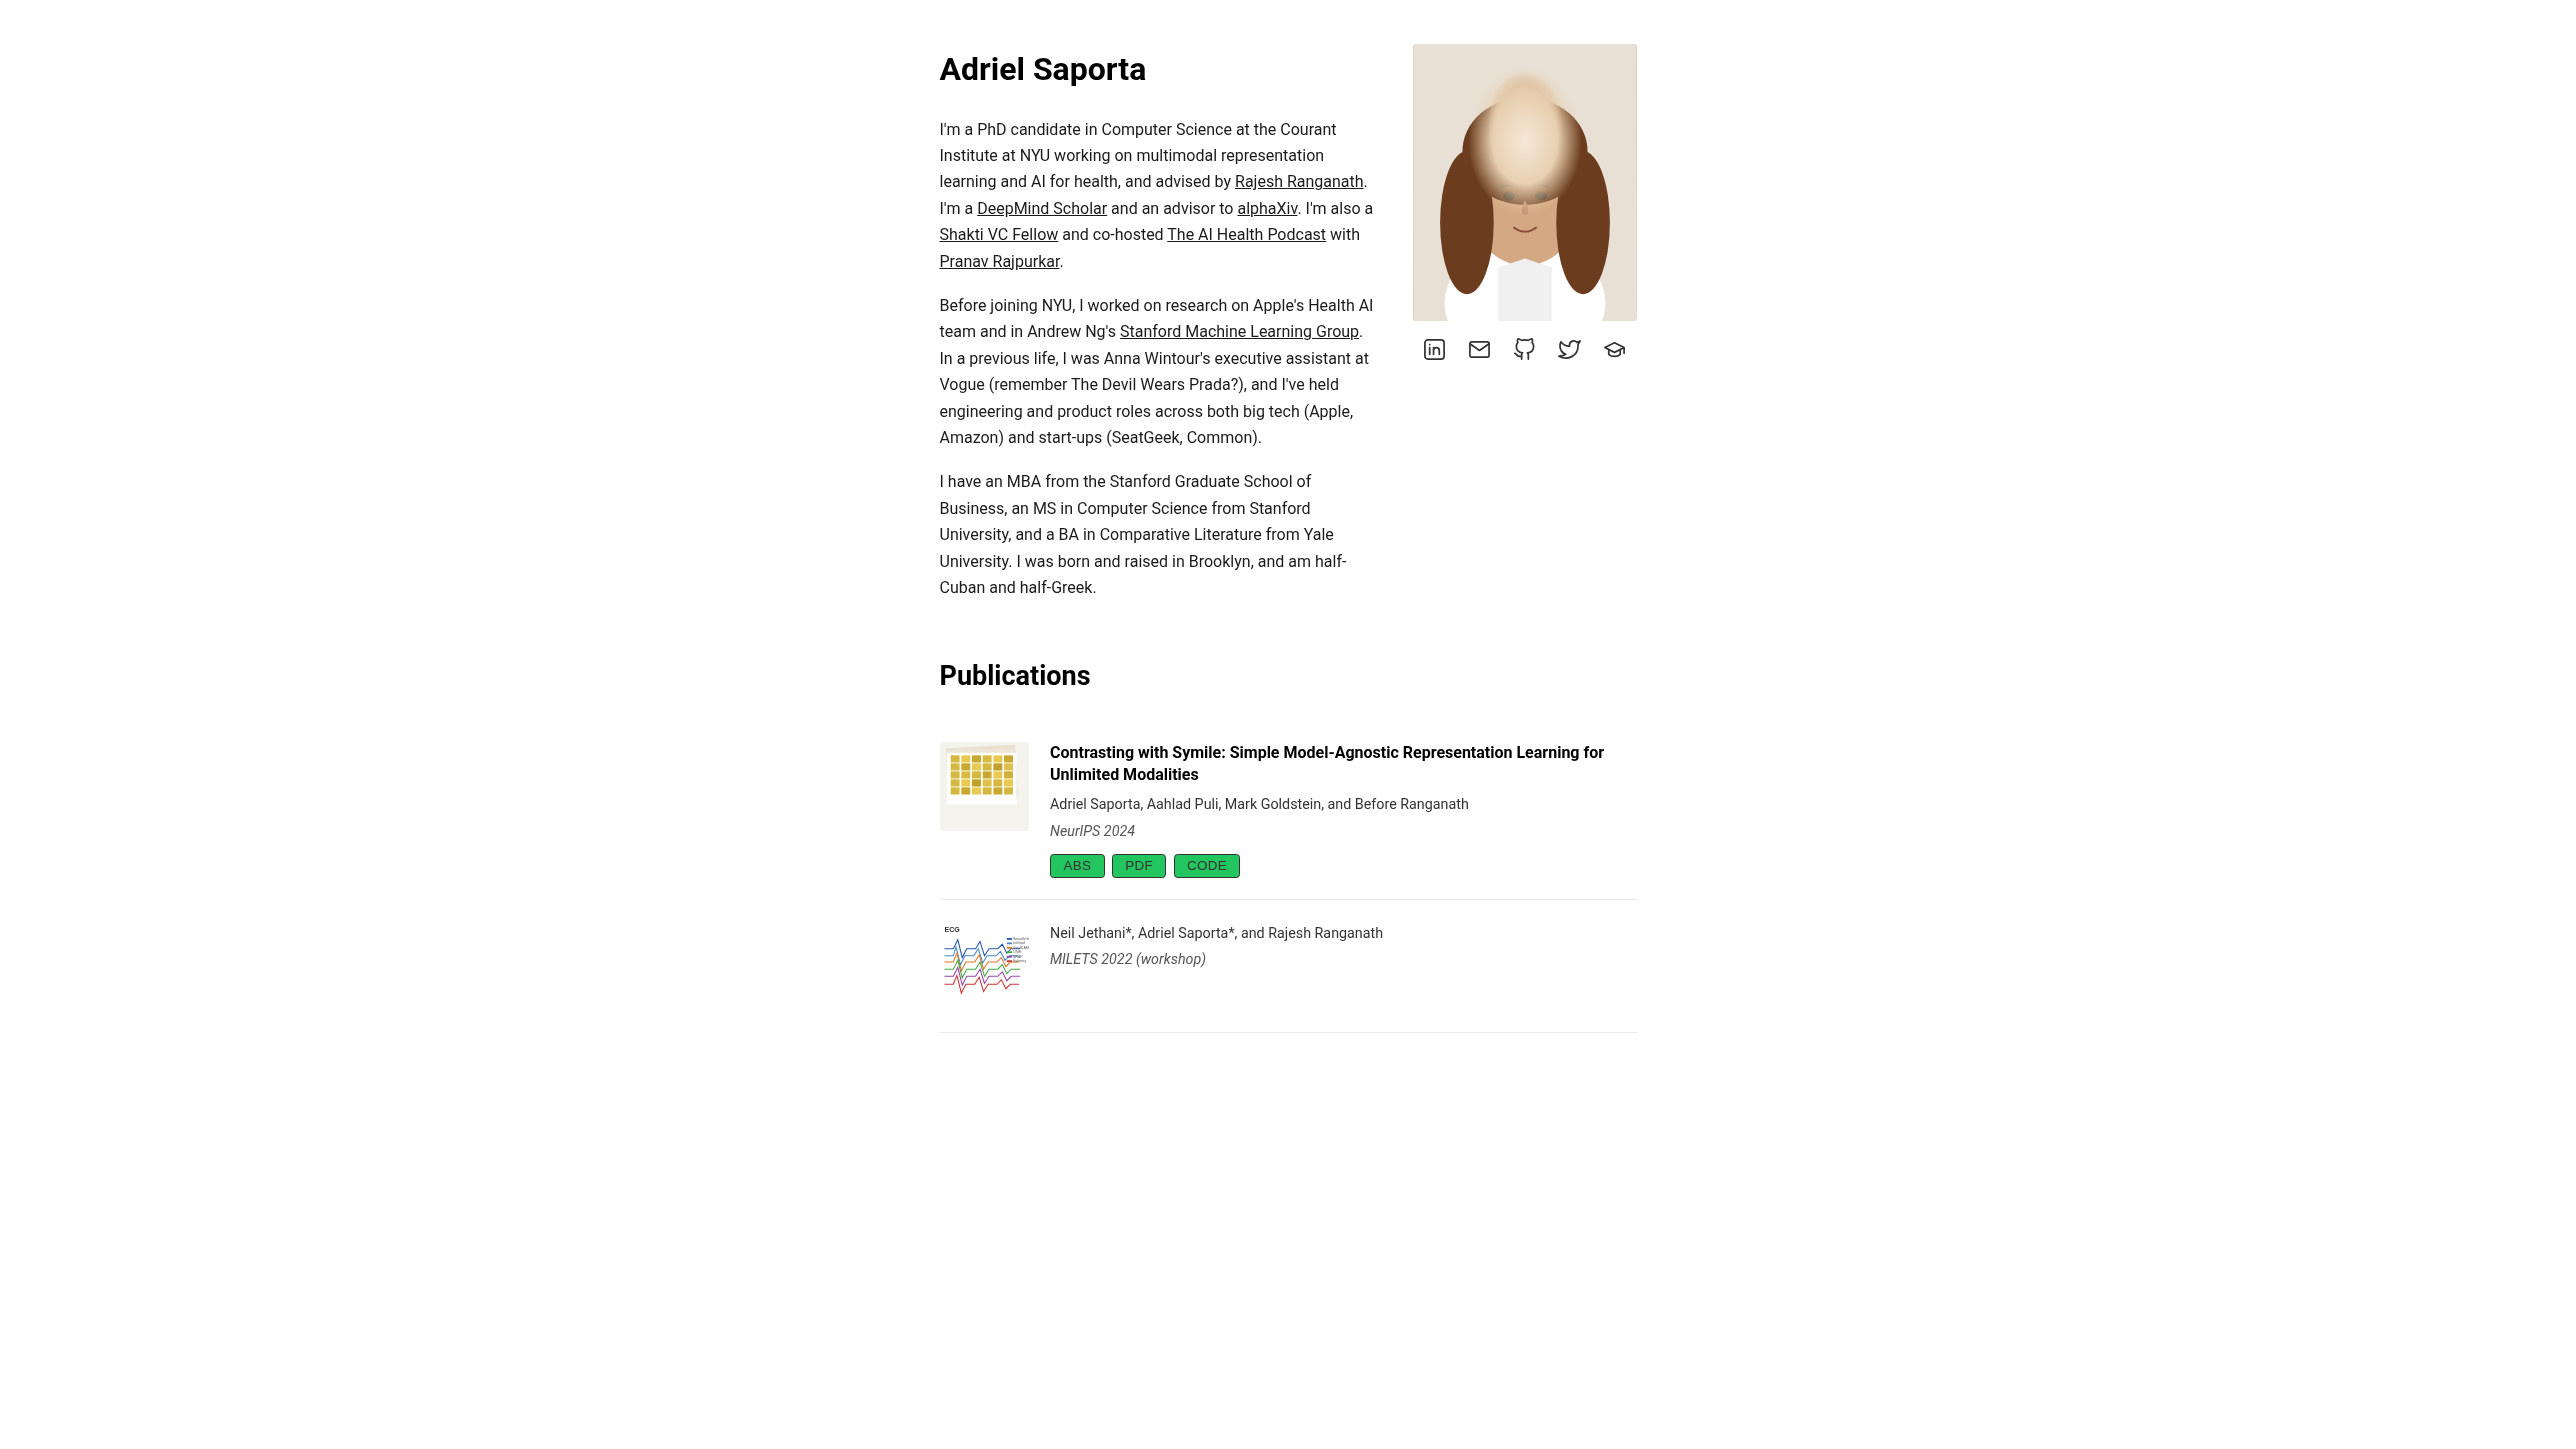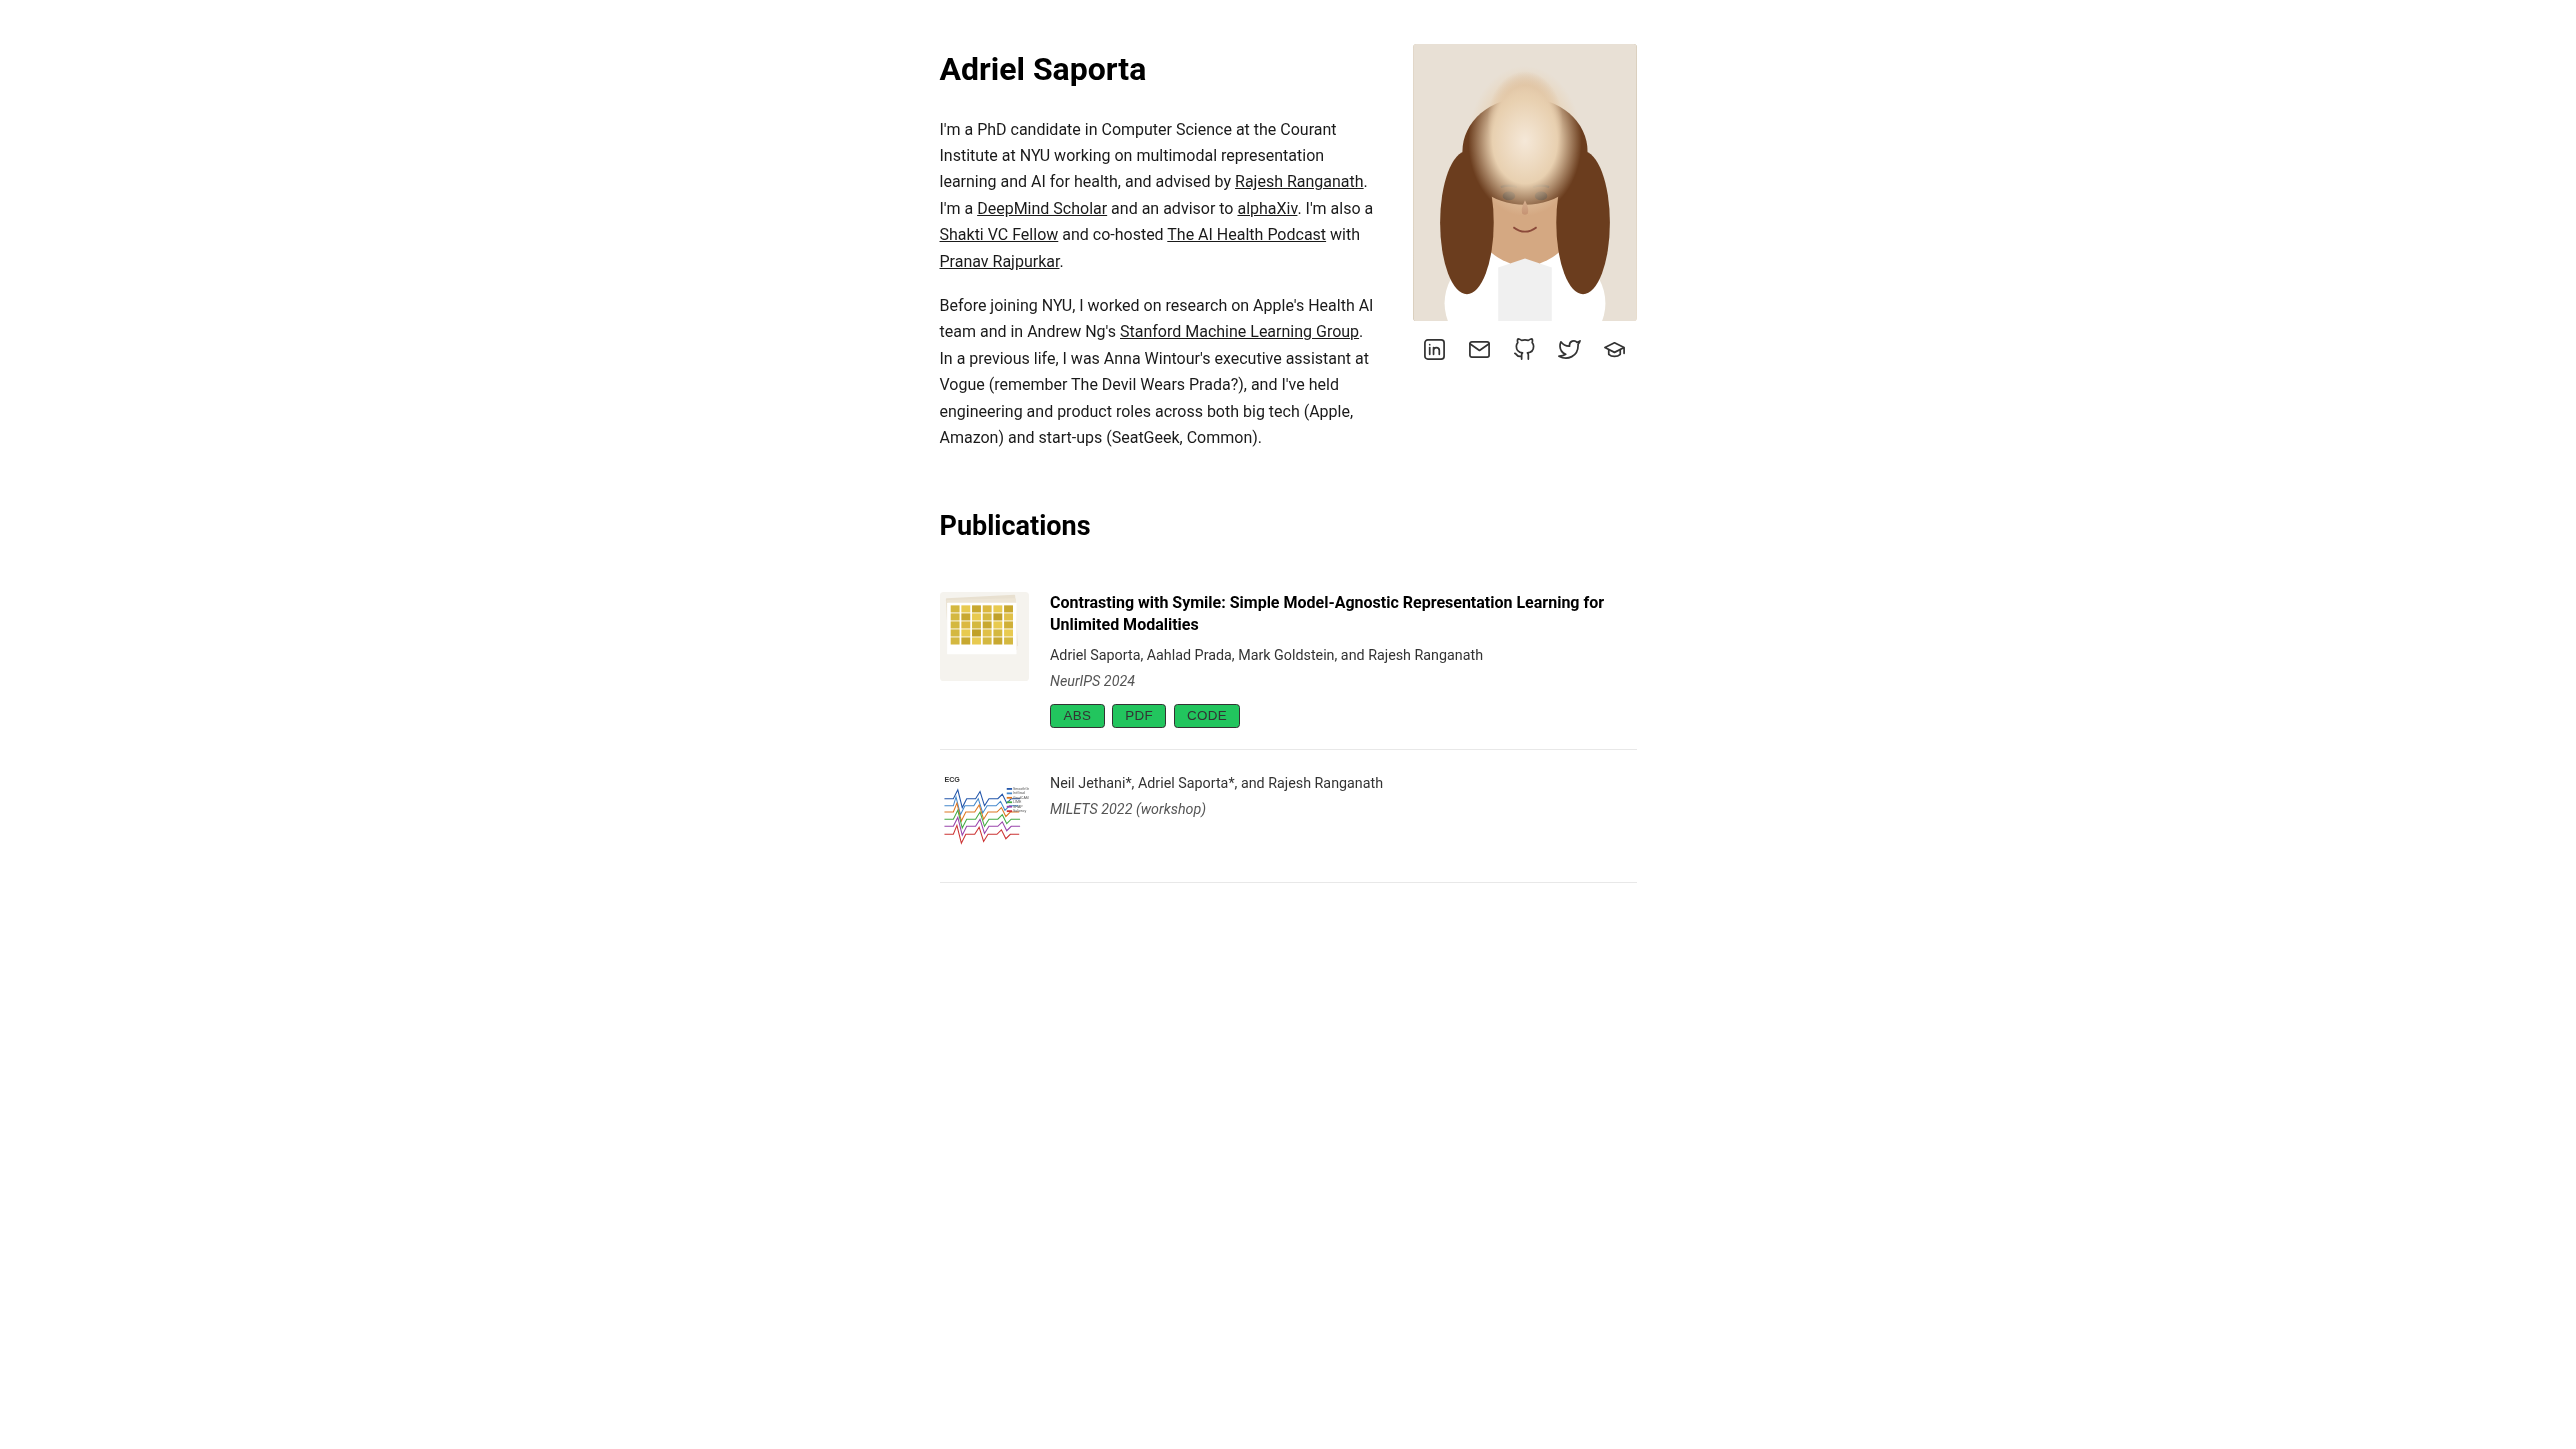--- a/index.html
+++ b/index.html
@@ -186,20 +186,23 @@
       <h1 class="page-title">Adriel Saporta</h1>
 
       <p class="bio-paragraph">
         <span>I'm a PhD candidate in Computer Science at the Courant Institute at NYU working on multimodal representation learning and AI for health, and advised by </span><a class="bio-link" href="#">Rajesh Ranganath</a><span>. I'm a </span><a class="bio-link" href="#">DeepMind Scholar</a><span> and an advisor to </span><a class="bio-link" href="#">alphaXiv</a><span>. I'm also a </span><a class="bio-link" href="#">Shakti VC Fellow</a><span> and co-hosted </span><a class="bio-link" href="#">The AI Health Podcast</a><span> with </span><a class="bio-link" href="#">Pranav Rajpurkar</a><span>.</span>
       </p>
 
       <p class="bio-paragraph">
         <span>Before joining NYU, I worked on research on Apple's Health AI team and in Andrew Ng's </span><a class="bio-link" href="#">Stanford Machine Learning Group</a><span>. In a previous life, I was Anna Wintour's executive assistant at Vogue (remember The Devil Wears Prada?), and I've held engineering and product roles across both big tech (Apple, Amazon) and start-ups (SeatGeek, Common).</span>
       </p>
 
+      <p class="bio-paragraph">
+        I have an MBA from the Stanford Graduate School of Business, an MS in Computer Science from Stanford University, and a BA in Comparative Literature from Yale University. I was born and raised in Brooklyn, and am half-Cuban and half-Greek.
+      </p>
     </div>
 
     <div class="bio-image-column">
 
       <div class="profile-image">
         
         <svg width="224" height="277" viewBox="0 0 250 310" xmlns="http://www.w3.org/2000/svg">
 
           <rect width="250" height="310" fill="#e8e0d5"></rect>
 
@@ -318,21 +321,21 @@
             <rect x="60" y="9" width="10" height="8" fill="#e0c048"></rect>
             <rect x="60" y="18" width="10" height="8" fill="#d0b038"></rect>
             <rect x="60" y="27" width="10" height="8" fill="#e8ca50"></rect>
             <rect x="60" y="36" width="10" height="8" fill="#d4b840"></rect>
           </g>
         </svg>
       </div>
 
       <div class="pub-details">
         <div class="pub-title">Contrasting with Symile: Simple Model-Agnostic Representation Learning for Unlimited Modalities</div>
-        <div class="pub-authors">Adriel Saporta, Aahlad Prada, Mark Goldstein, and Rajesh Ranganath</div>
+        <div class="pub-authors">Adriel Saporta, Aahlad Puli, Mark Goldstein, and Before Ranganath</div>
         <div class="pub-venue">NeurIPS 2024</div>
         <div class="pub-buttons">
           <button class="pub-btn">ABS</button>
           <button class="pub-btn">PDF</button>
           <button class="pub-btn">CODE</button>
         </div>
       </div>
     </div>
 
     <div class="publication-card">

